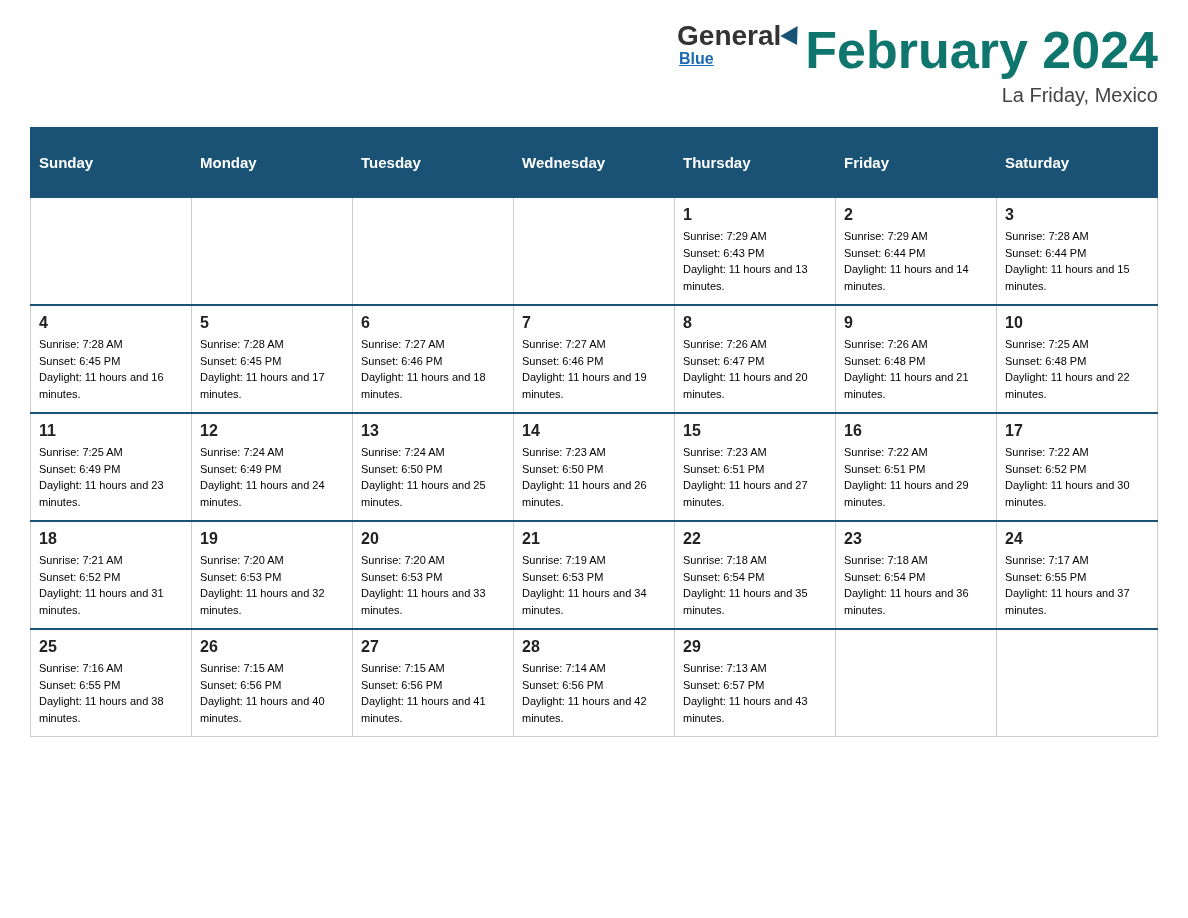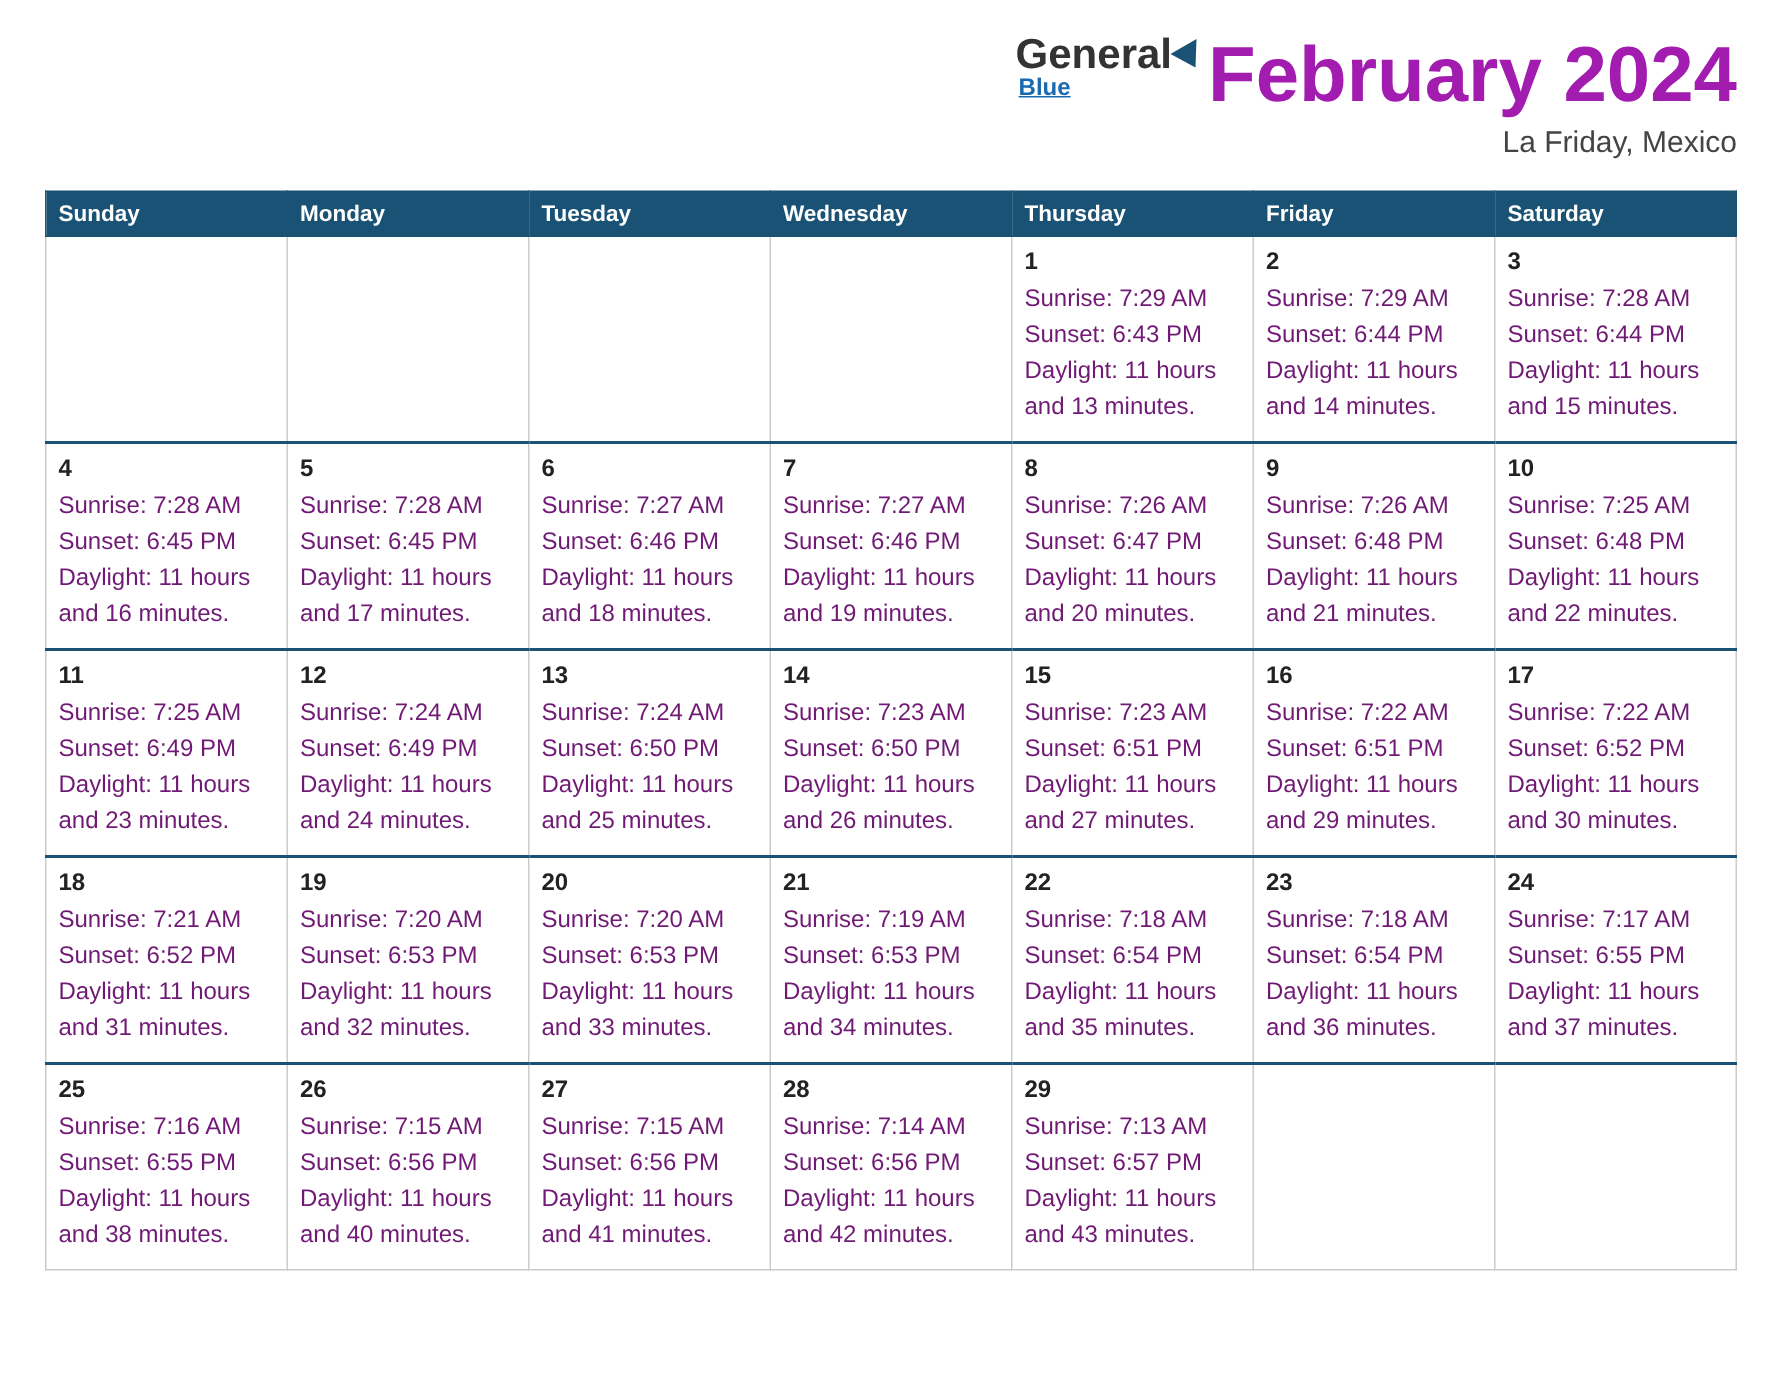--- a/index.html
+++ b/index.html
@@ -48,36 +48,36 @@
       margin-top: -2px;
       padding-left: 2px;
       text-decoration: underline;
     }
     .title-block {
       text-align: right;
     }
     .month-title {
       font-size: 52px;
       font-weight: bold;
-      color: #a21caf;
+      color: #0f766e;
     }
     .location {
       font-size: 20px;
       color: #444;
       margin-top: 4px;
     }
     .calendar {
       width: 100%;
       border-collapse: collapse;
       border: 1px solid #aaa;
     }
     .calendar th {
       background: #1a5276;
       color: #fff;
-      padding: 6px 8px;
+      padding: 26px 8px;
       font-size: 15px;
       font-weight: bold;
       text-align: left;
       border: 1px solid #1a5276;
     }
     .calendar td {
       vertical-align: top;
       padding: 8px 8px 10px 8px;
       border: 1px solid #ccc;
       width: 14.28%;
@@ -85,22 +85,22 @@
       background: #fff;
     }
     .day-number {
       font-size: 16px;
       font-weight: bold;
       color: #222;
       display: block;
       margin-bottom: 4px;
     }
     .day-info {
-      font-size: 16px;
-      color: #701a75;
+      font-size: 11px;
+      color: #000000;
       line-height: 1.5;
     }
     .empty-cell {
       background: #f9f9f9;
     }
     .row-divider td {
       border-top: 2px solid #1a5276;
     }
   </style>
 </head>

